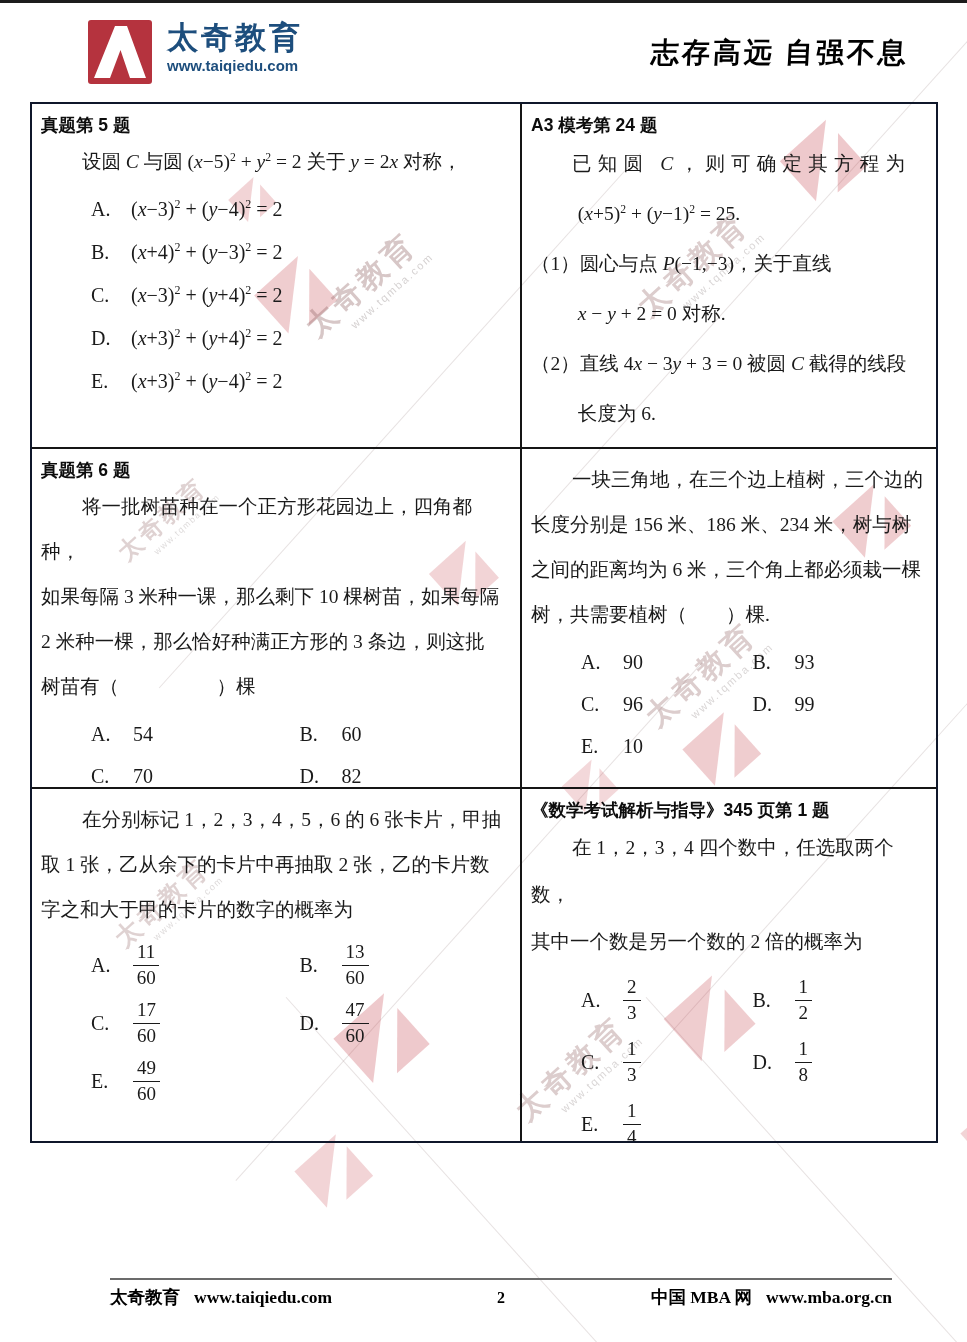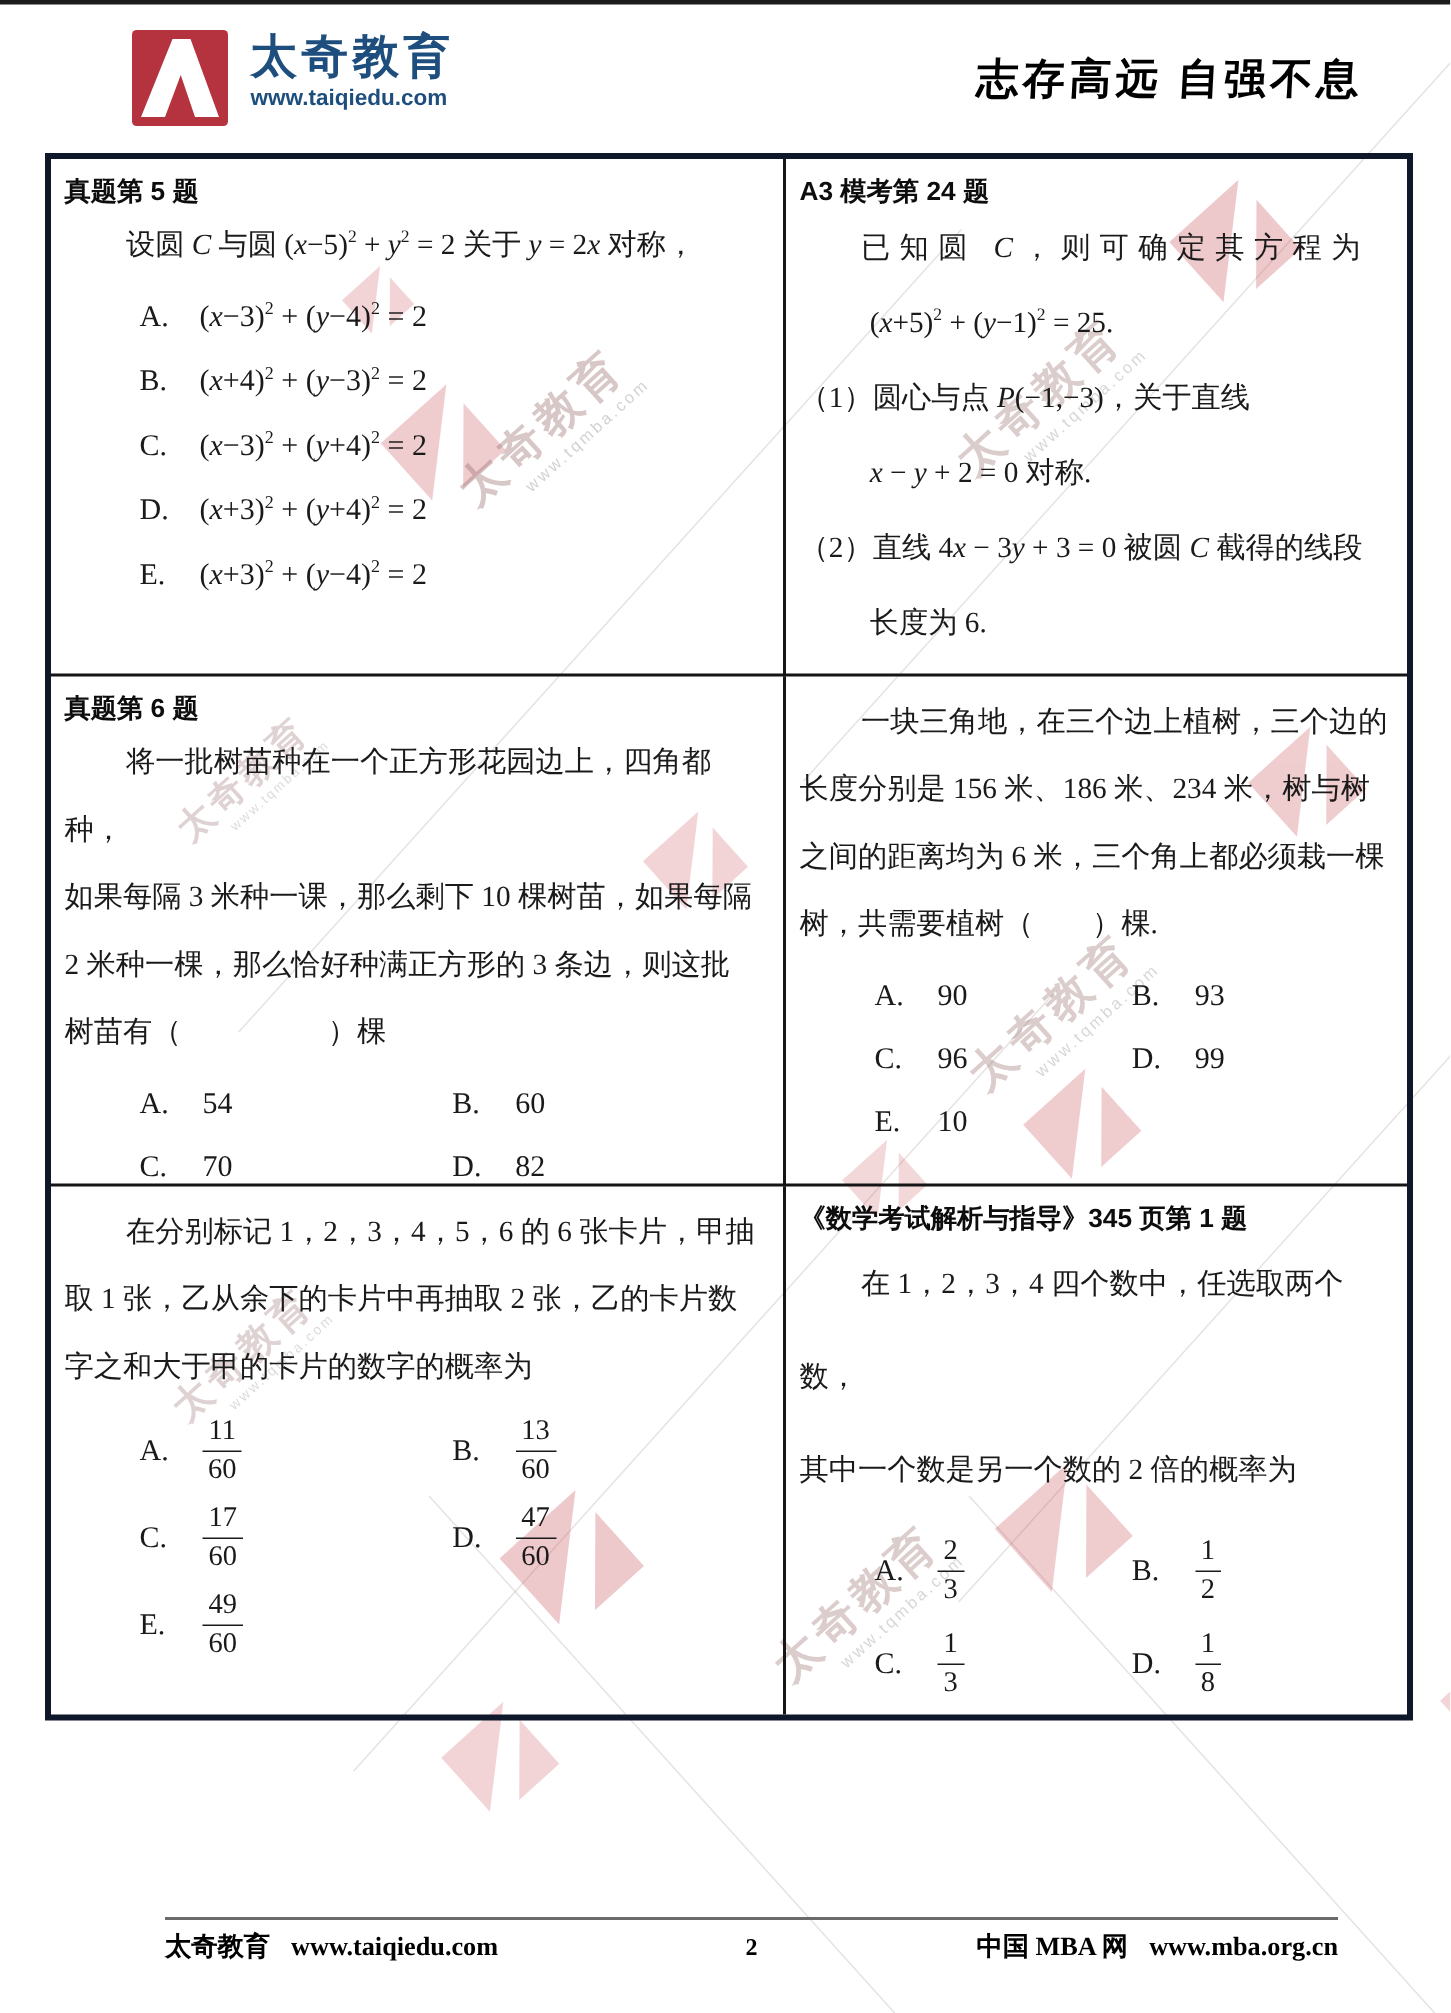--- a/index.html
+++ b/index.html
@@ -23,28 +23,28 @@
   .brand-name{font-family:"Liberation Sans",sans-serif;font-weight:bold;font-size:31px;
               color:#1d4e7d;letter-spacing:3px;line-height:36px;}
   .brand-url{font-family:"Liberation Sans",sans-serif;font-weight:bold;font-size:15px;
              color:#1d4e7d;margin-top:1px;}
   .slogan{position:absolute;right:0;top:16px;font-weight:bold;font-size:28px;letter-spacing:3px;
           color:#000;transform:skewX(-3deg);}
 
   
   .ptable{position:absolute;left:30px;top:102px;display:grid;
           grid-template-columns:490px 414px;grid-template-rows:345px 340px 352px;
-          border:4px solid #0f172a;background:transparent;}
+          border:2px solid #0f172a;background:transparent;}
   .cell{border-right:2px solid #151515;border-bottom:2px solid #151515;
         padding:8px 12px 0 9px;overflow:hidden;box-sizing:border-box;}
   .cell:nth-child(2n){border-right:none;}
   .cell:nth-child(n+5){border-bottom:none;}
   .ptitle{font-family:"Liberation Sans",sans-serif;font-weight:bold;font-size:17.5px;
           line-height:27px;color:#0d0d0d;}
-  .pline{font-size:19.5px;line-height:62px;}
+  .pline{font-size:19.5px;line-height:47px;}
   .c1 .pline{line-height:46px;}
   .c2 .pline{line-height:50px;}
   .c3 .pline,.c4 .pline{line-height:45px;}
   .c5 .pline{line-height:45px;}
   .ind{text-indent:2.1em;}
   .ind2{padding-left:2.4em;}
   .spread{letter-spacing:.32em;}
   .pline i,.omath i{font-family:"Liberation Serif",serif;font-style:italic;}
   sup{font-size:.6em;line-height:0;}
 

